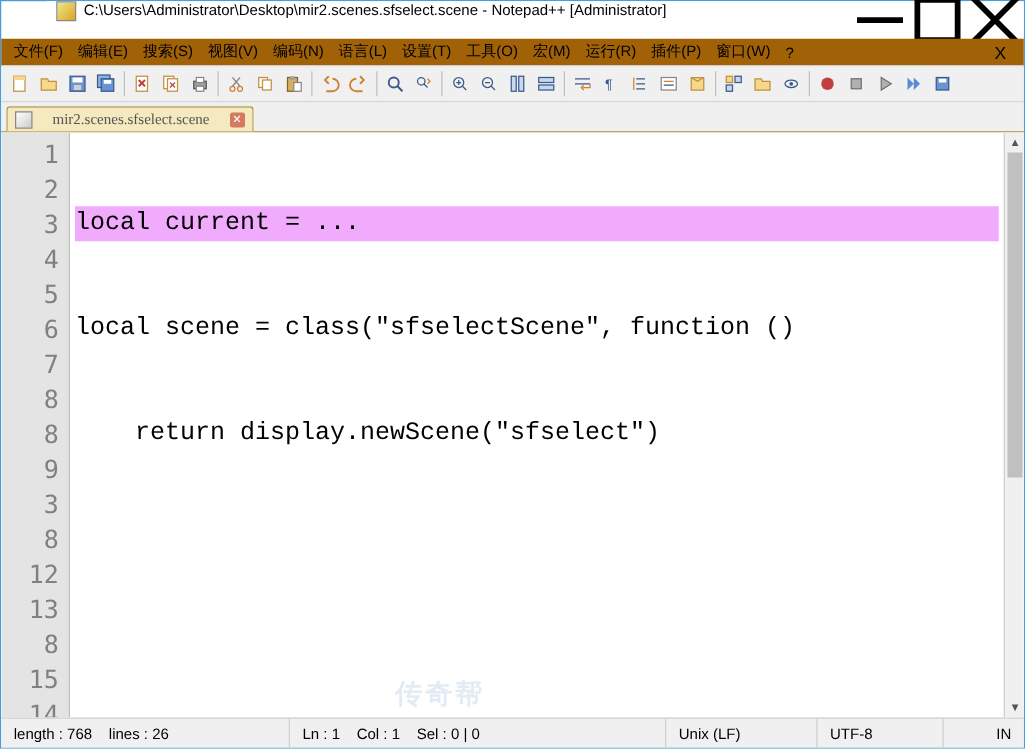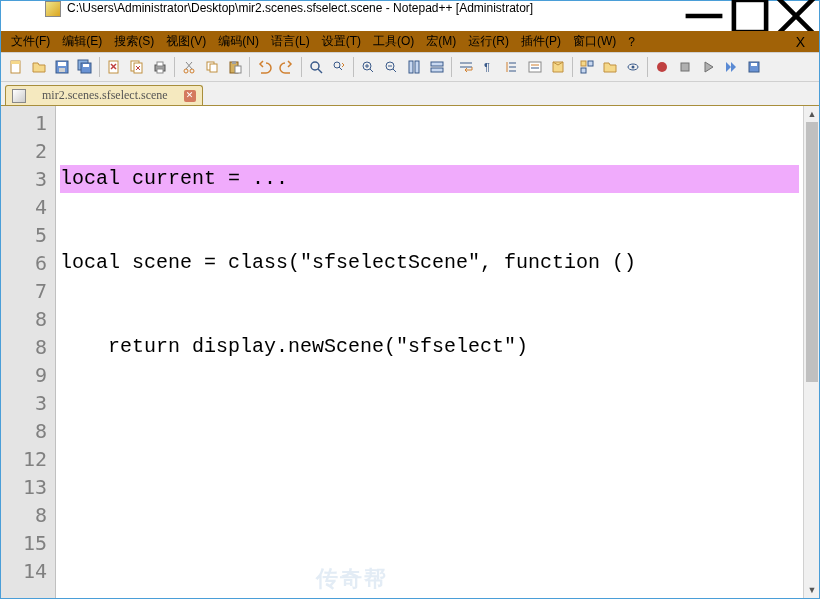--- a/index.html
+++ b/index.html
@@ -338,14 +338,25 @@
       
       <div class="watermark">传奇帮</div>
     </div>
     <div class="vscroll">
       <div class="vscroll-arr up">▲</div>
       <div class="vscroll-thumb"></div>
       <div class="vscroll-arr down">▼</div>
     </div>
   </div>
 
+  <div class="statusbar">
+    <div class="stcell" style="width:230px">length : 768    lines : 26</div>
+    <div class="stsep"></div>
+    <div class="stcell" style="width:300px">Ln : 1    Col : 1    Sel : 0 | 0</div>
+    <div class="stsep"></div>
+    <div class="stcell" style="width:120px">Unix (LF)</div>
+    <div class="stsep"></div>
+    <div class="stcell" style="width:100px">UTF-8</div>
+    <div class="stsep"></div>
+    <div class="stcell" style="flex:1;justify-content:flex-end">IN</div>
+  </div>
 
 </div>
 
 </body></html>

